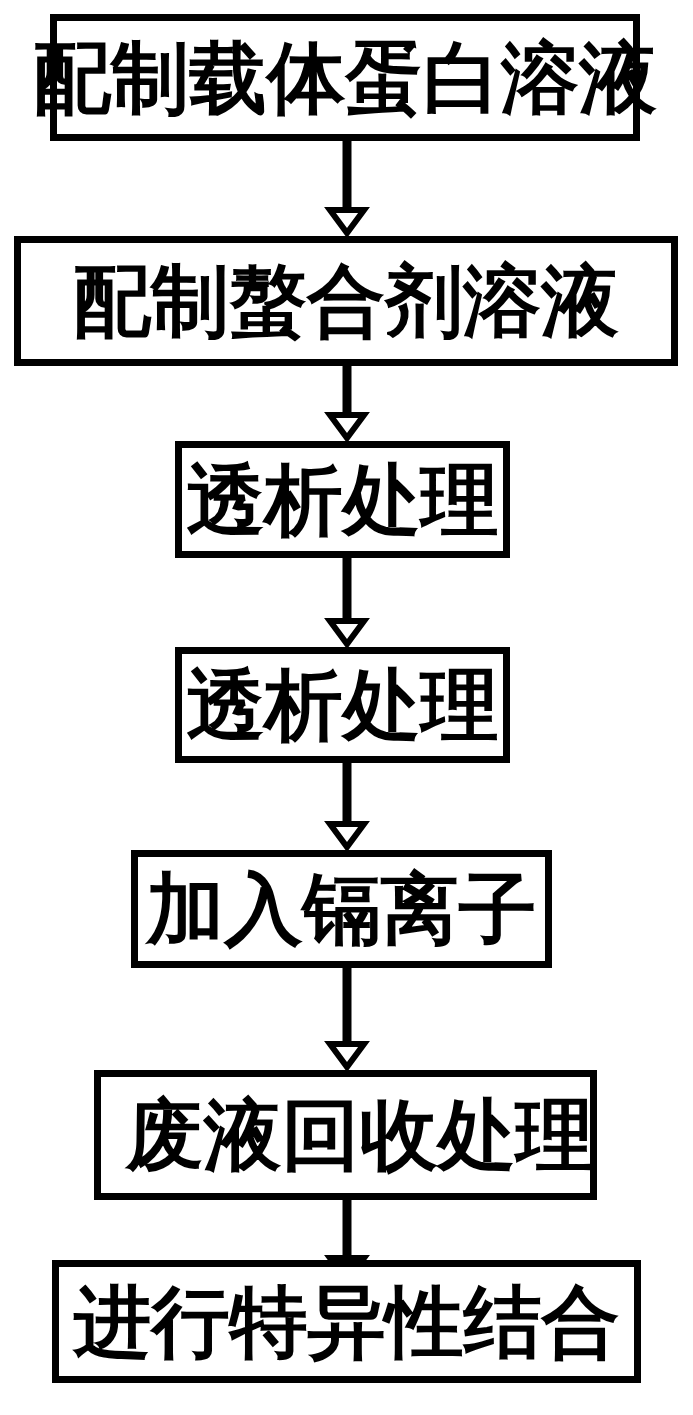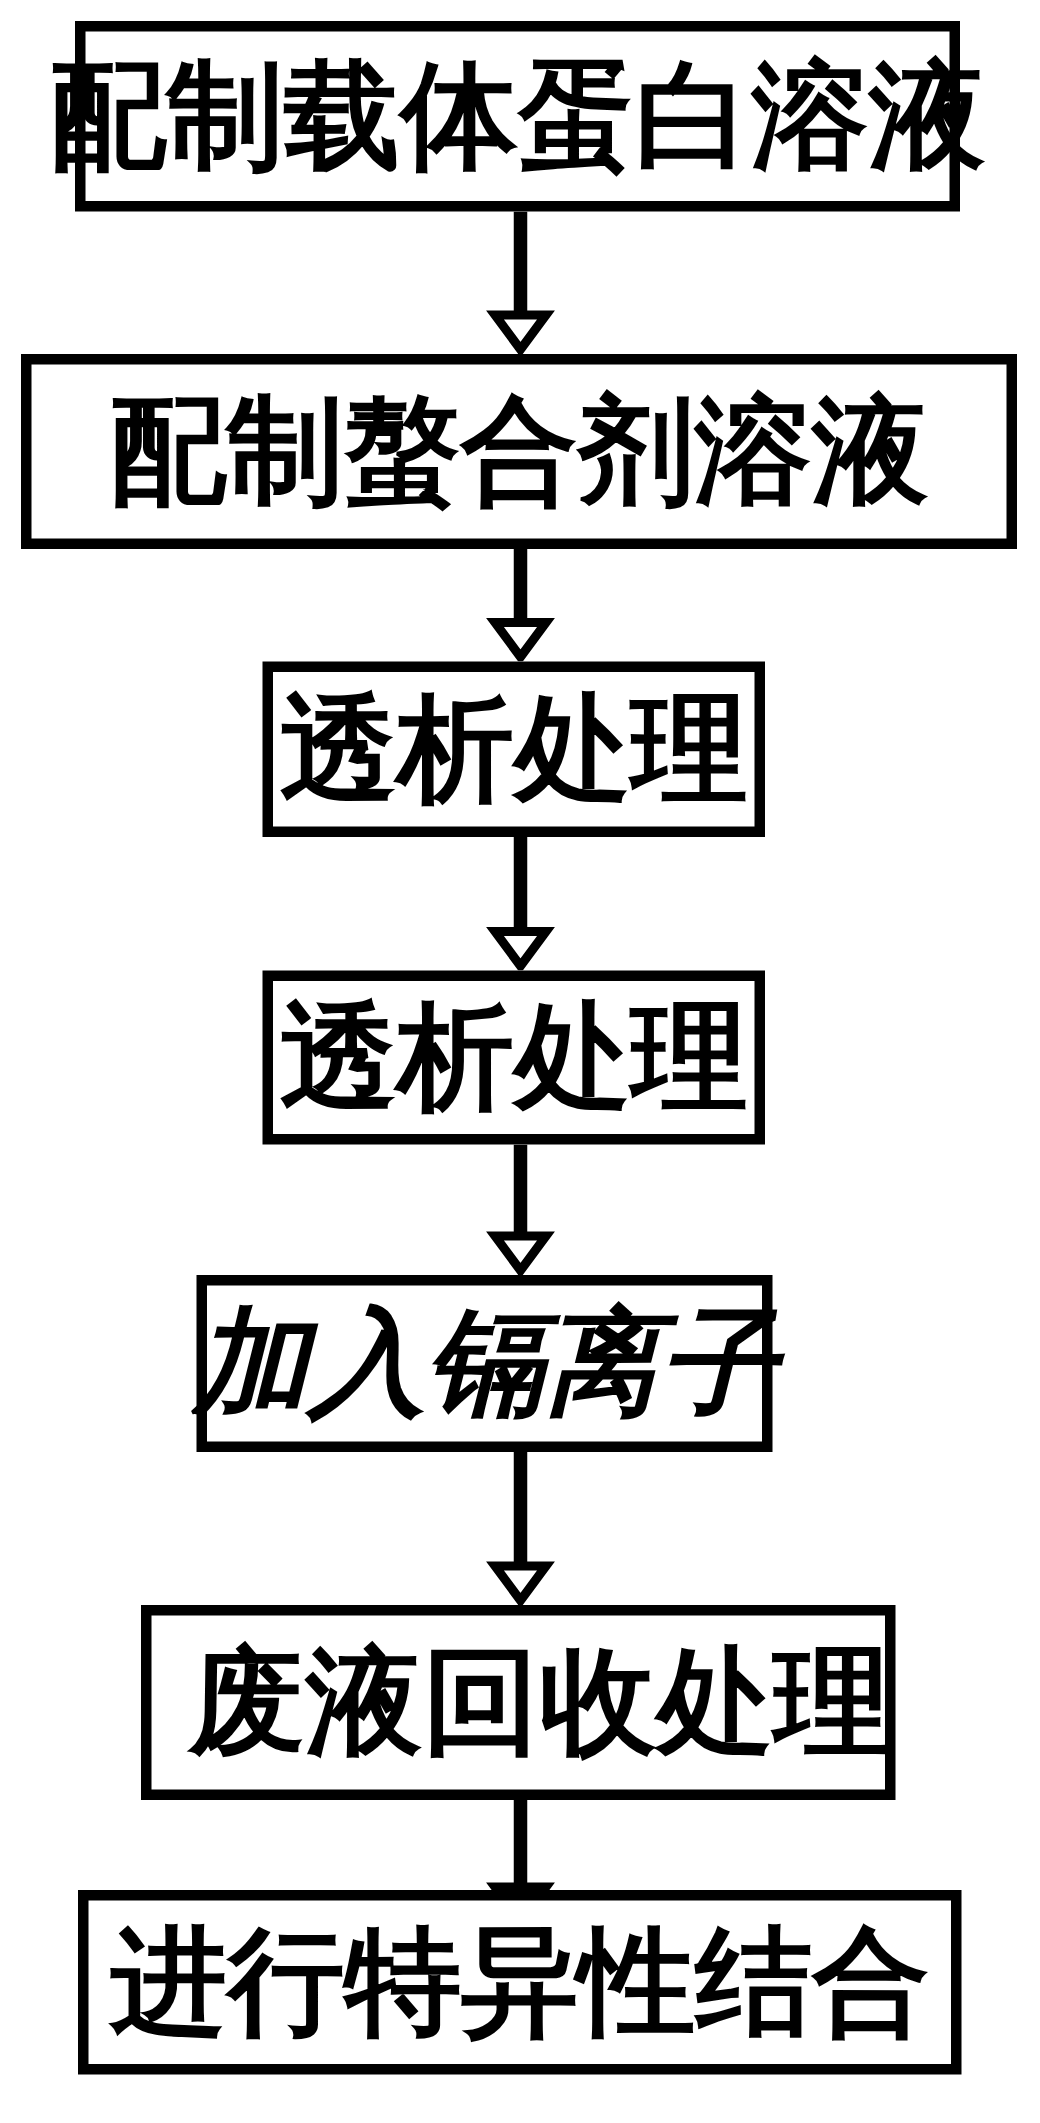--- a/index.html
+++ b/index.html
@@ -31,21 +31,21 @@
     color: #000000;
     line-height: 1;
     white-space: nowrap;
     letter-spacing: 0px;
   }
   
   .box1 { left: 50px;  top: 14px;   width: 590px; height: 127px; }
   .box2 { left: 14px;  top: 236px;  width: 664px; height: 130px; }
   .box3 { left: 175px; top: 441px;  width: 335px; height: 117px; }
   .box4 { left: 175px; top: 647px;  width: 335px; height: 116px; }
-  .box5 { left: 131px; top: 850px;  width: 384px; height: 118px; font-style: italic; }
+  .box5 { left: 131px; top: 850px;  width: 421px; height: 118px; }
   .box6 { left: 94px;  top: 1070px; width: 503px; height: 130px; padding-left: 28px; }
   .box7 { left: 52px;  top: 1260px; width: 589px; height: 123px; }
 
   .flow-arrow {
     position: absolute;
     left: 323px;
     width: 48px;
     display: block;
   }
   .a1 { top: 141px;  height: 95px; }

